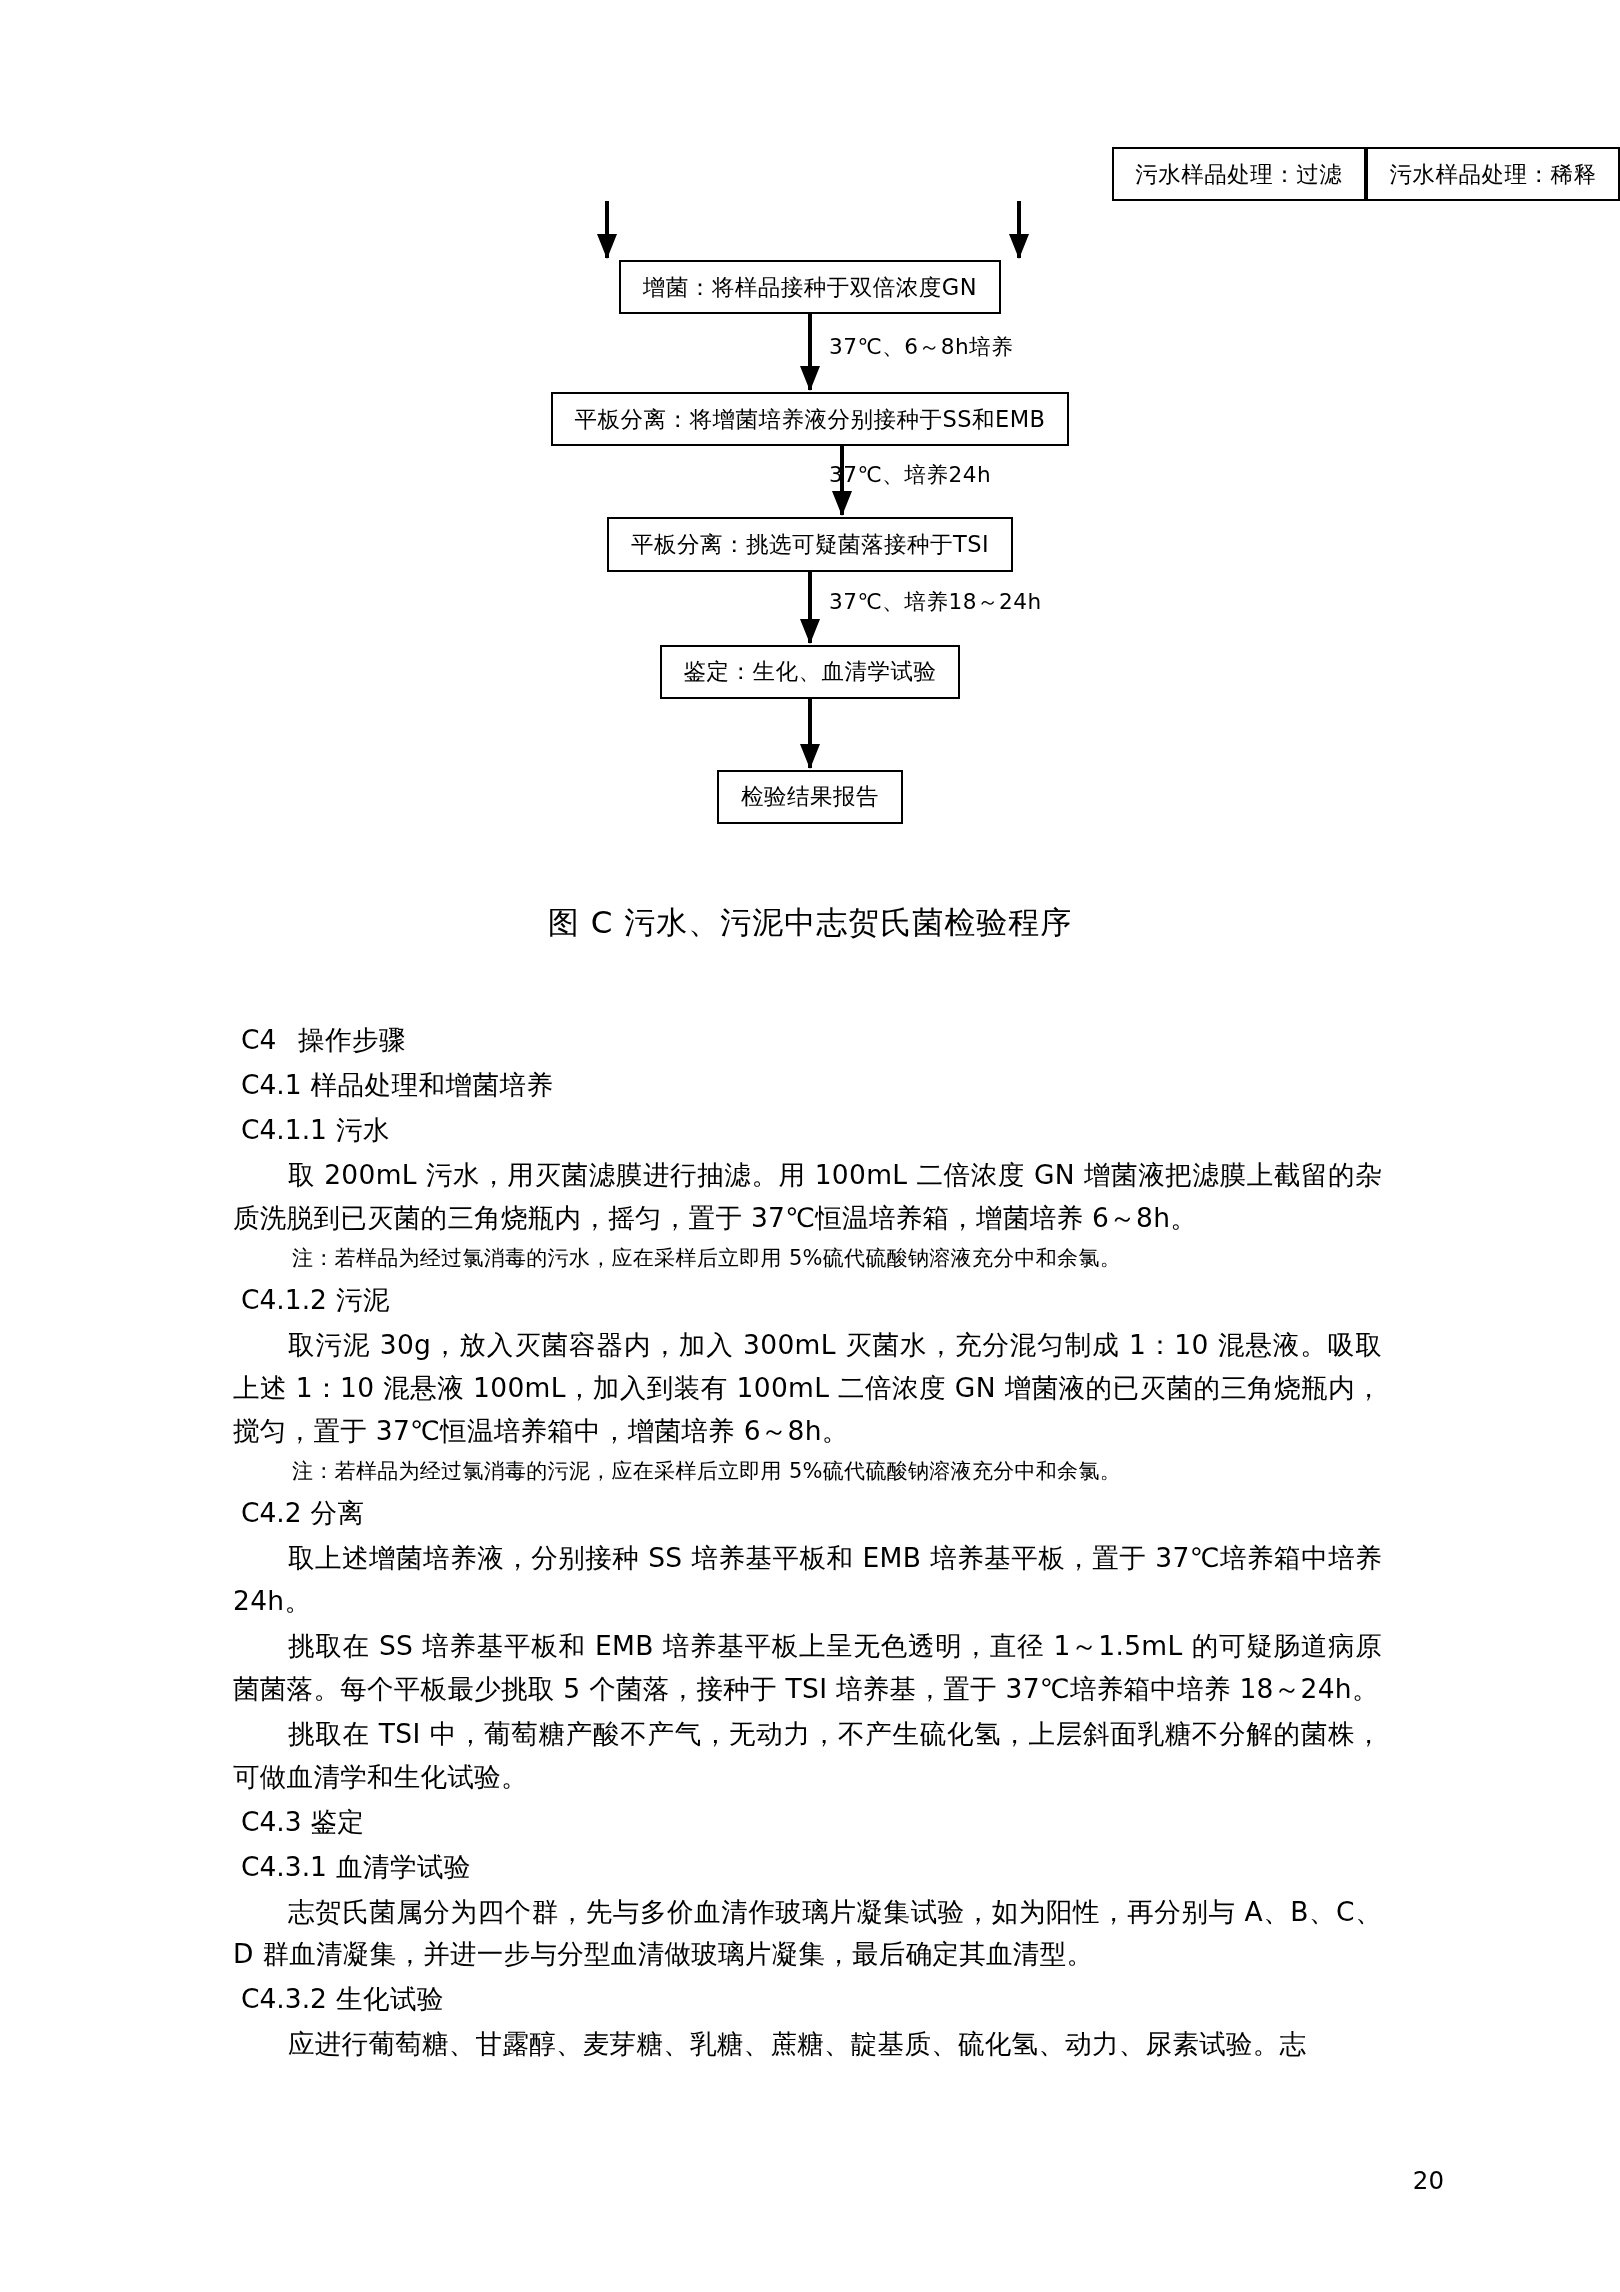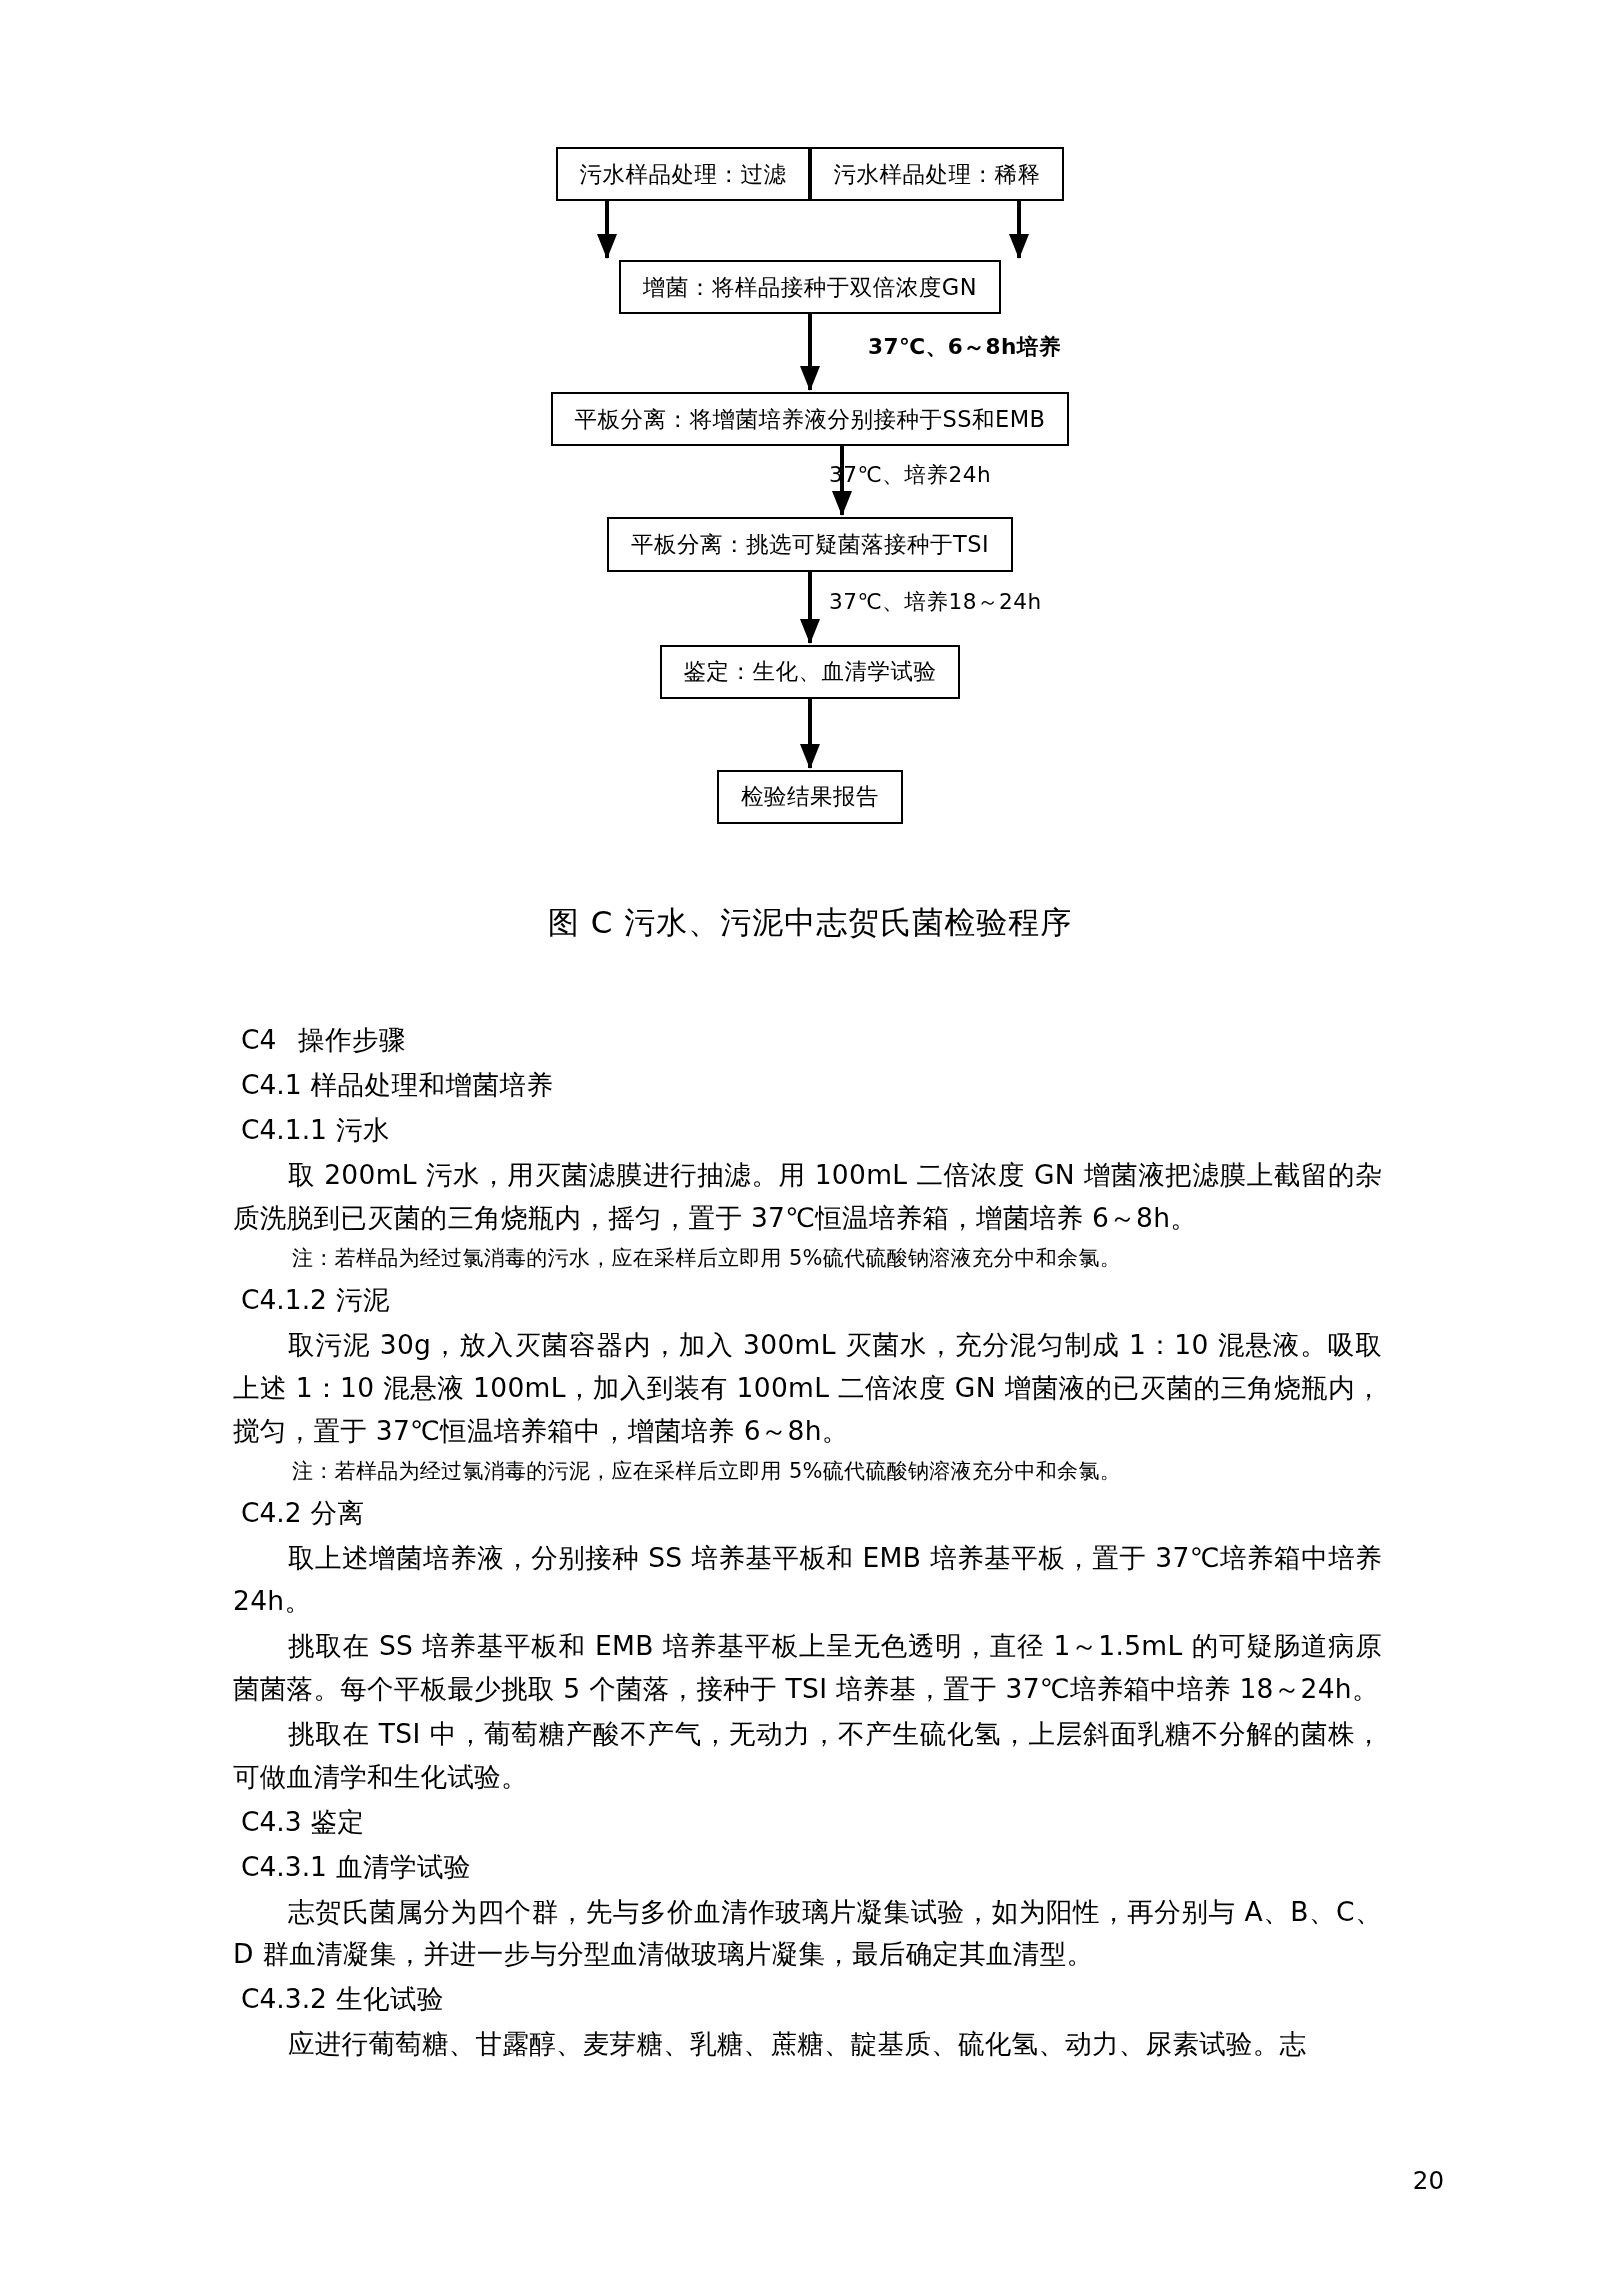--- a/index.html
+++ b/index.html
@@ -38,20 +38,21 @@
     background: #fff;
     font-size: 22.5px;
     line-height: 1.1;
     padding: 12.7px 21.6px;
     text-align: center;
     white-space: nowrap;
     letter-spacing: 0.5px;
   }
 
   .row-top {
+    justify-content: flex-end;
   }
 
   
   .conn-wrap {
     position: relative;
     width: 1620px;
     display: flex;
     justify-content: center;
   }
   .vline {
@@ -157,21 +158,21 @@
       <div class="vline" style="left:605px;"></div>
       <div class="vline" style="left:1017px;"></div>
     </div>
 
     <div class="flow-row">
       <div class="fbox">增菌：将样品接种于双倍浓度GN</div>
     </div>
 
     <div class="conn-wrap" style="height:78px;">
       <div class="vline" style="height:76px;"></div>
-      <div class="arrow-label" style="left:868px; top:17.6px;font-weight:bold;">37℃、6～8h培养</div>
+      <div class="arrow-label" style="left:829px; top:17.6px;">37℃、6～8h培养</div>
     </div>
 
     <div class="flow-row">
       <div class="fbox">平板分离：将增菌培养液分别接种于SS和EMB</div>
     </div>
 
     <div class="conn-wrap" style="height:71px;padding-left:32px;">
       <div class="vline" style="height:69px;"></div>
       <div class="arrow-label" style="left:829px; top:13.7px;">37℃、培养24h</div>
     </div>

